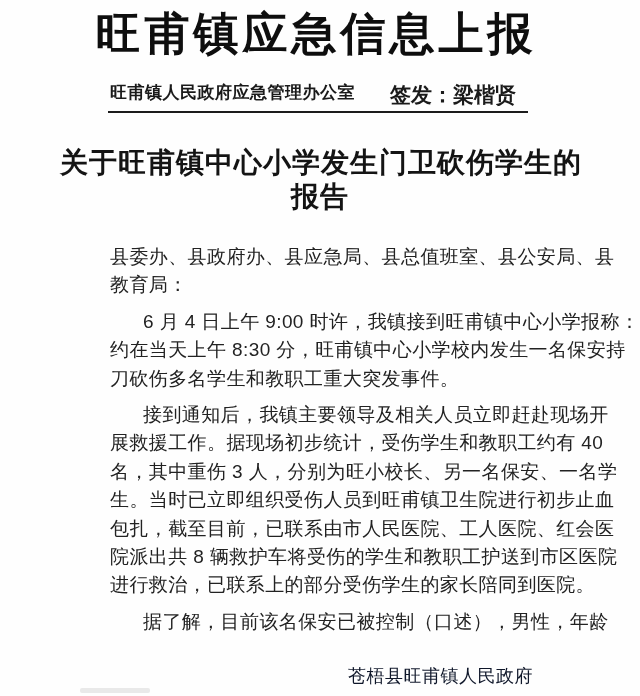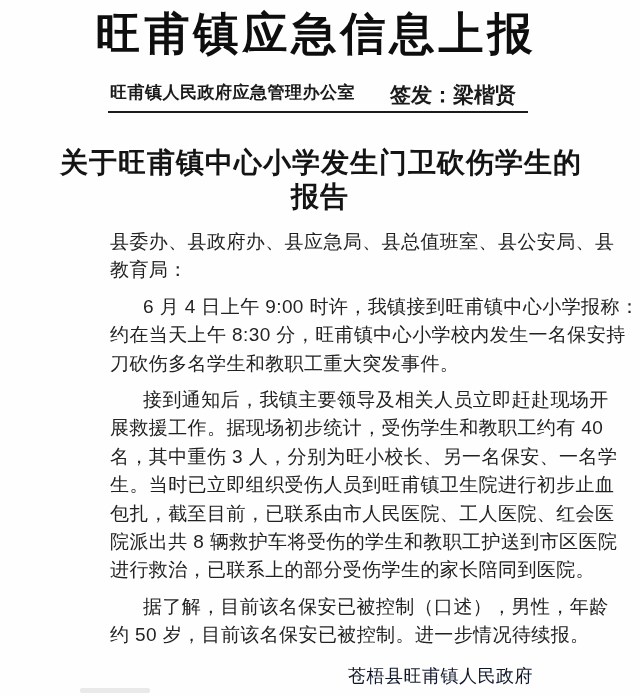--- a/index.html
+++ b/index.html
@@ -51,21 +51,21 @@
     text-align: center;
     font-size: 28px;
     font-weight: bold;
     line-height: 34px;
     letter-spacing: 1px;
     color: #141414;
   }
   .doc-title div { white-space: nowrap; }
   .body-block {
     position: absolute;
-    left: 110px; top: 228px;
+    left: 110px; top: 243px;
     width: 430px;
   }
   .body-line {
     font-size: 19px;
     line-height: 28.4px;
     height: 28.4px;
     letter-spacing: 0.4px;
     white-space: nowrap;
     color: #222222;
   }
@@ -109,18 +109,17 @@
     <div class="body-line">约在当天上午 8:30 分，旺甫镇中心小学校内发生一名保安持</div>
     <div class="body-line">刀砍伤多名学生和教职工重大突发事件。</div>
     <div class="body-line indent">接到通知后，我镇主要领导及相关人员立即赶赴现场开</div>
     <div class="body-line">展救援工作。据现场初步统计，受伤学生和教职工约有 40</div>
     <div class="body-line">名，其中重伤 3 人，分别为旺小校长、另一名保安、一名学</div>
     <div class="body-line">生。当时已立即组织受伤人员到旺甫镇卫生院进行初步止血</div>
     <div class="body-line">包扎，截至目前，已联系由市人民医院、工人医院、红会医</div>
     <div class="body-line">院派出共 8 辆救护车将受伤的学生和教职工护送到市区医院</div>
     <div class="body-line">进行救治，已联系上的部分受伤学生的家长陪同到医院。</div>
     <div class="body-line indent">据了解，目前该名保安已被控制（口述），男性，年龄</div>
-    <div class="body-line">约 50 岁，目前该名保安已被控制。进一步情况待续报。</div>
   </div>
 
 <div class="signature">苍梧县旺甫镇人民政府</div>
 
 <div class="scan-smudge"></div>
 
 </body></html>

